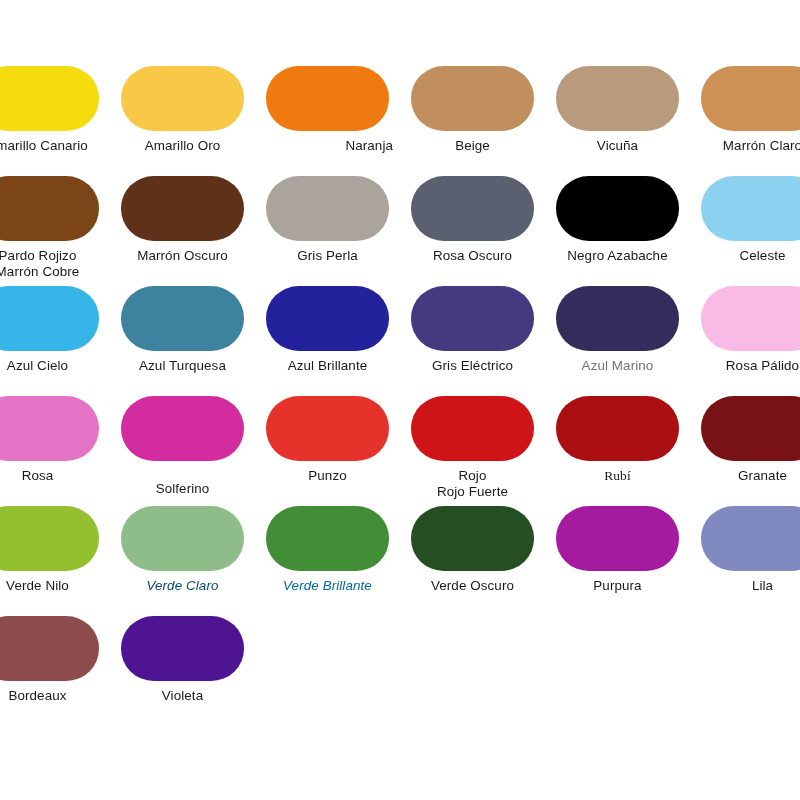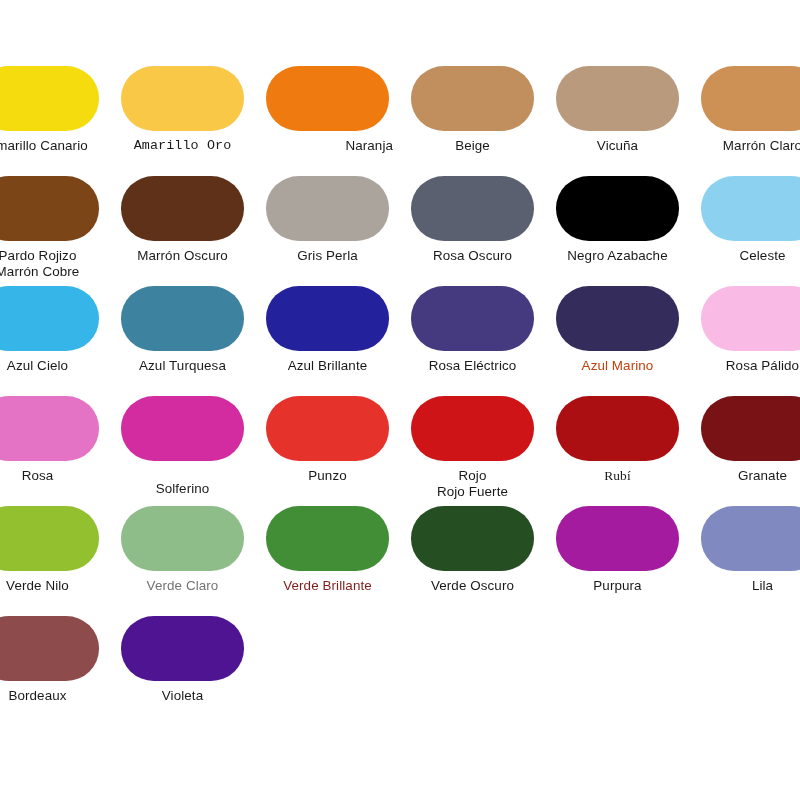--- a/index.html
+++ b/index.html
@@ -66,21 +66,21 @@
 <body style="background: rgb(255, 255, 255);">
 
 <div id="palette-sheet">
   <div class="palette-grid">
       <div class="swatch-cell">
         <div class="swatch-chip" style="background: rgb(245, 220, 14);"></div>
         <div class="swatch-label" style="color: rgb(26, 26, 26);">Amarillo Canario</div>
       </div>
       <div class="swatch-cell">
         <div class="swatch-chip" style="background: rgb(248, 200, 70);"></div>
-        <div class="swatch-label" style="color: rgb(26, 26, 26); font-family: Liberation Mono, monospace;">Amarillo Oro</div>
+        <div class="swatch-label" style="color: rgb(26, 26, 26);">Amarillo Oro</div>
       </div>
       <div class="swatch-cell">
         <div class="swatch-chip" style="background: rgb(239, 123, 16);"></div>
         <div class="swatch-label" style="color: rgb(26, 26, 26); text-align: right;">Naranja</div>
       </div>
       <div class="swatch-cell">
         <div class="swatch-chip" style="background: rgb(192, 143, 93);"></div>
         <div class="swatch-label" style="color: rgb(26, 26, 26);">Beige</div>
       </div>
       <div class="swatch-cell">
@@ -123,25 +123,25 @@
       <div class="swatch-cell">
         <div class="swatch-chip" style="background: rgb(61, 131, 160);"></div>
         <div class="swatch-label" style="color: rgb(26, 26, 26);">Azul Turquesa</div>
       </div>
       <div class="swatch-cell">
         <div class="swatch-chip" style="background: rgb(35, 33, 155);"></div>
         <div class="swatch-label" style="color: rgb(26, 26, 26);">Azul Brillante</div>
       </div>
       <div class="swatch-cell">
         <div class="swatch-chip" style="background: rgb(69, 58, 127);"></div>
-        <div class="swatch-label" style="color: rgb(26, 26, 26);">Rosa Eléctrico</div>
+        <div class="swatch-label" style="color: rgb(26, 26, 26);">Gris Eléctrico</div>
       </div>
       <div class="swatch-cell">
         <div class="swatch-chip" style="background: rgb(52, 45, 92);"></div>
-        <div class="swatch-label" style="color: #c2410c;">Azul Marino</div>
+        <div class="swatch-label" style="color: #737373;">Azul Marino</div>
       </div>
       <div class="swatch-cell">
         <div class="swatch-chip" style="background: rgb(249, 187, 230);"></div>
         <div class="swatch-label" style="color: rgb(26, 26, 26);">Rosa Pálido</div>
       </div>
       <div class="swatch-cell">
         <div class="swatch-chip" style="background: rgb(228, 115, 197);"></div>
         <div class="swatch-label" style="color: rgb(26, 26, 26);">Rosa</div>
       </div>
       <div class="swatch-cell">
@@ -164,25 +164,25 @@
       <div class="swatch-cell">
         <div class="swatch-chip" style="background: rgb(121, 18, 21);"></div>
         <div class="swatch-label" style="color: rgb(26, 26, 26);">Granate</div>
       </div>
       <div class="swatch-cell">
         <div class="swatch-chip" style="background: rgb(147, 192, 46);"></div>
         <div class="swatch-label" style="color: rgb(26, 26, 26);">Verde Nilo</div>
       </div>
       <div class="swatch-cell">
         <div class="swatch-chip" style="background: rgb(143, 189, 138);"></div>
-        <div class="swatch-label" style="color: #737373;">Verde Claro</div>
+        <div class="swatch-label" style="color: #0c4a6e; font-style: italic;">Verde Claro</div>
       </div>
       <div class="swatch-cell">
         <div class="swatch-chip" style="background: rgb(65, 142, 54);"></div>
-        <div class="swatch-label" style="color: #7f1d1d;">Verde Brillante</div>
+        <div class="swatch-label" style="color: #0369a1; font-style: italic;">Verde Brillante</div>
       </div>
       <div class="swatch-cell">
         <div class="swatch-chip" style="background: rgb(37, 79, 34);"></div>
         <div class="swatch-label" style="color: rgb(26, 26, 26);">Verde Oscuro</div>
       </div>
       <div class="swatch-cell">
         <div class="swatch-chip" style="background: rgb(164, 27, 160);"></div>
         <div class="swatch-label" style="color: rgb(26, 26, 26);">Purpura</div>
       </div>
       <div class="swatch-cell">

